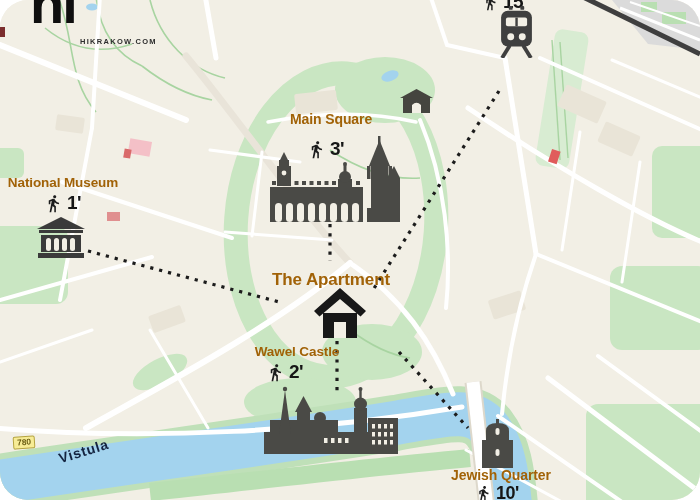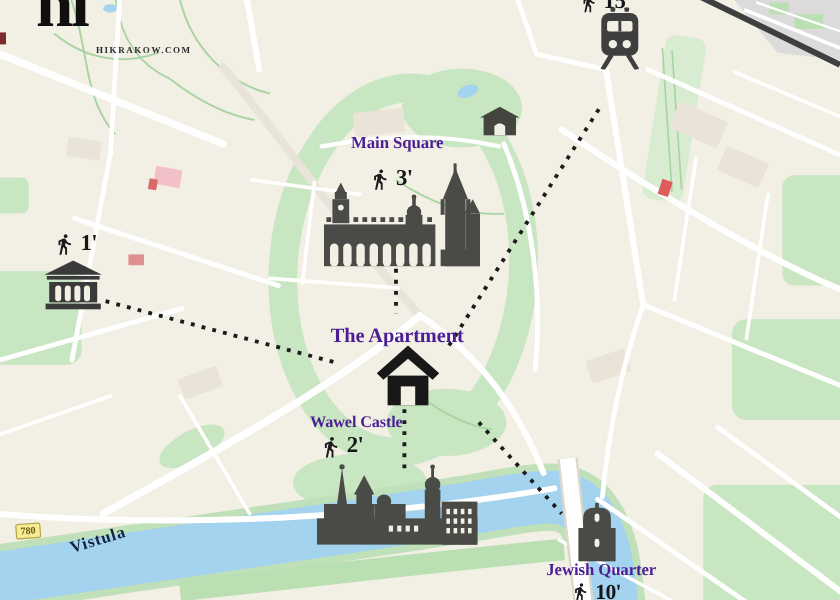--- a/index.html
+++ b/index.html
@@ -1,22 +1,22 @@
 <!DOCTYPE html>
 <html><head>
 <meta charset="utf-8">
 <style>
   html,body{margin:0;padding:0;background:#fff;}
   .screen{
     position:relative;width:700px;height:500px;overflow:hidden;
-    background:#f2efe5;font-family:Liberation Serif, serif;
+    background:#f2efe5;font-family:Liberation Sans, sans-serif;border-radius:28px;
   }
   .abs{position:absolute;}
   .poi-label{
-    position:absolute;font-weight:700;color:#4c1d95;text-align:center;
+    position:absolute;font-weight:700;color:#a16207;text-align:center;
     font-size:13.5px;letter-spacing:-0.1px;line-height:1.1;
   }
   .walk{
     position:absolute;display:flex;align-items:center;gap:4px;
     font-weight:700;color:#161616;
   }
   .walk .t{font-size:19px;letter-spacing:-0.5px;}
   .walk svg{fill:#1c1c1c;}
   .logo{
     position:absolute;left:30px;top:-24px;font-size:56px;font-weight:800;
@@ -229,20 +229,21 @@
     <rect x="11" y="0" width="2.5" height="8"></rect>
     <polygon points="2,30 23,30 12.5,4"></polygon>
     <rect x="0" y="30" width="3.5" height="13"></rect>
     <rect x="21.5" y="30" width="3.5" height="13"></rect>
     <rect x="4" y="28" width="17" height="58"></rect>
     <polygon points="20,42 33,42 27,30"></polygon>
     <rect x="21" y="42" width="12" height="44"></rect>
     <rect x="0" y="72" width="33" height="14"></rect>
   </svg>
 
+  <div class="poi-label" style="left:4px;top:176px;width:118px">National Museum</div>
   <div class="walk" style="left:44px;top:192px">
     <svg width="19" height="19" viewBox="0 0 24 24">
         <use href="#icon-walk"></use>
       </svg>
     <span class="t">1'</span>
   </div>
   <svg class="abs" style="left:37px;top:217px" width="48" height="41" viewBox="0 0 48 41" fill="#3a3a3a">
     <polygon points="24,0 0,12 48,12"></polygon>
     <rect x="2" y="13" width="44" height="3"></rect>
     <rect x="4" y="18" width="40" height="17"></rect>

